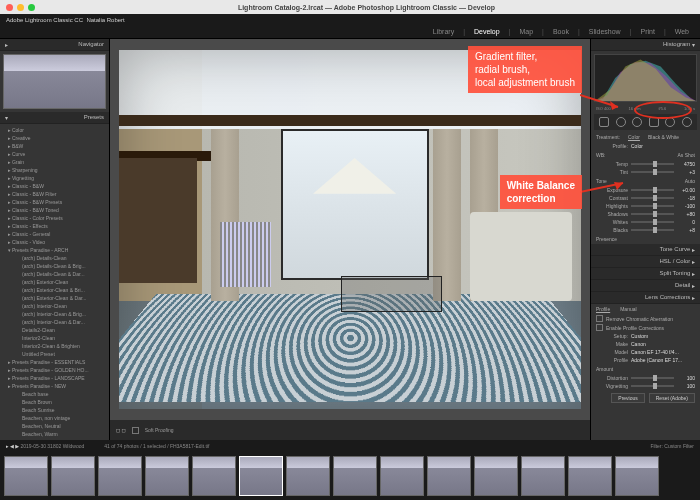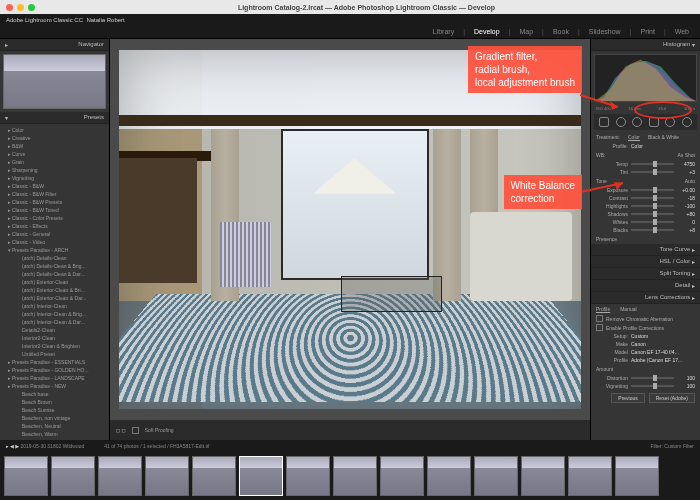--- a/index.html
+++ b/index.html
@@ -71,21 +71,21 @@
 
 .bottombar { height:12px; background:#1a1a1a; display:flex; align-items:center; padding:0 6px; font-size:5px; color:#888; }
 .btn { background:#3a3a3a; border:1px solid #555; color:#ccc; font-size:5px; padding:1px 6px; cursor:pointer; }
 
 .filmstrip { height:48px; background:#1a1a1a; display:flex; align-items:center; padding:2px 4px; gap:3px; overflow:hidden; }
 .thumb { width:44px; height:40px; background:#4a4a4a; border:1px solid #666; flex-shrink:0; cursor:pointer; background:linear-gradient(180deg,#aab 0%,#ccd 30%,#889 30%,#778 100%); }
 .thumb.sel { border-color:#fff; }
 
 .anno { position:absolute; background:rgba(255,80,60,0.92); color:#fff; font-size:10px; padding:4px 7px; line-height:1.3; z-index:20; right:118px; }
 .anno.a1 { top:46px; }
-.anno.a2 { top:175px; }
+.anno.a2 { top:175px;font-weight:bold; }
 .arrow { position:absolute; z-index:19; }
 .oval { position:absolute; border:2px solid #e03020; border-radius:50%; z-index:19; }
 </style>
 </head>
 <body>
 
 <div class="mac-bar">
   <div class="mac-dot" style="background:#ff5f56"></div>
   <div class="mac-dot" style="background:#ffbd2e"></div>
   <div class="mac-dot" style="background:#27c93f"></div>

